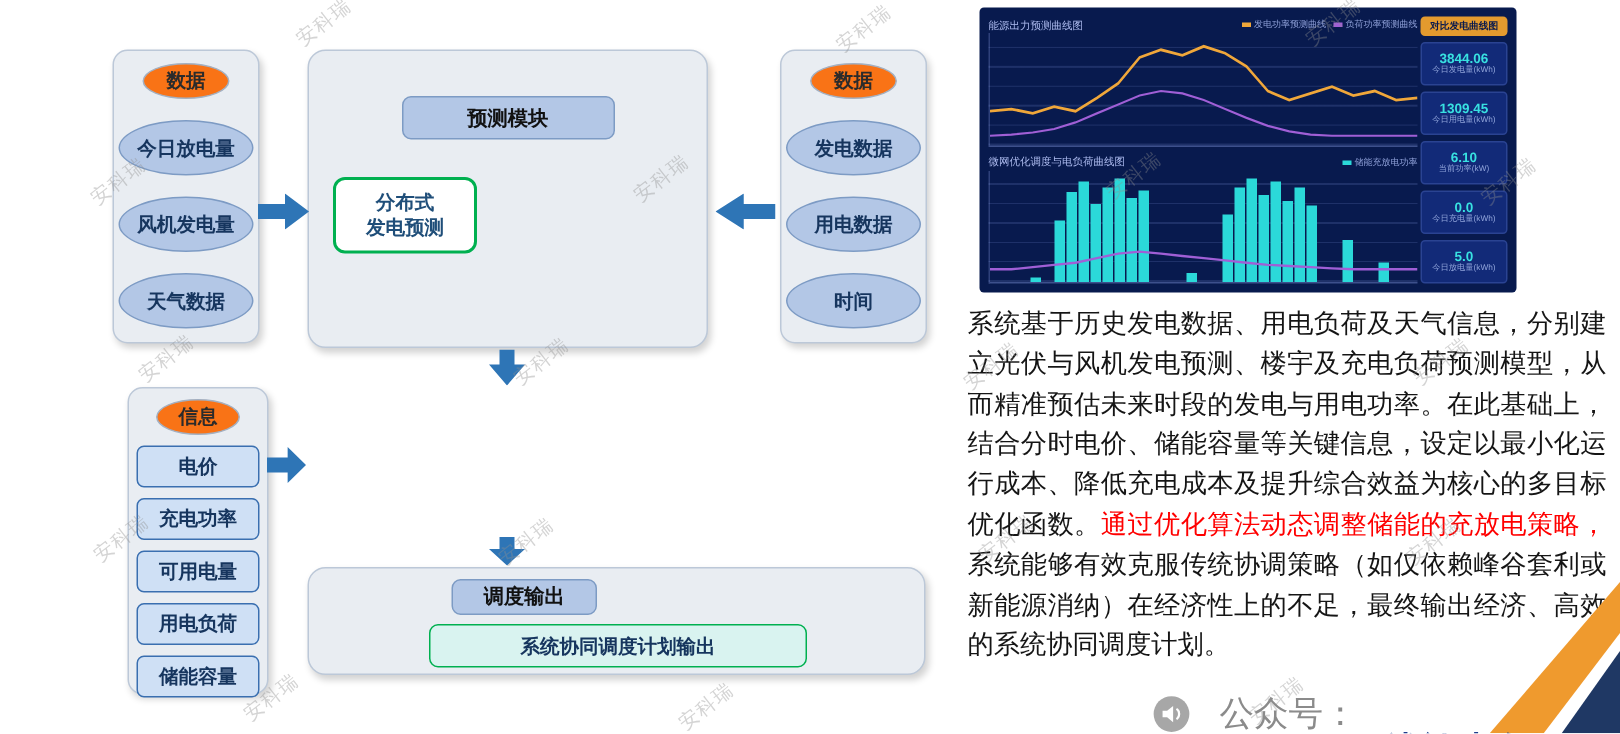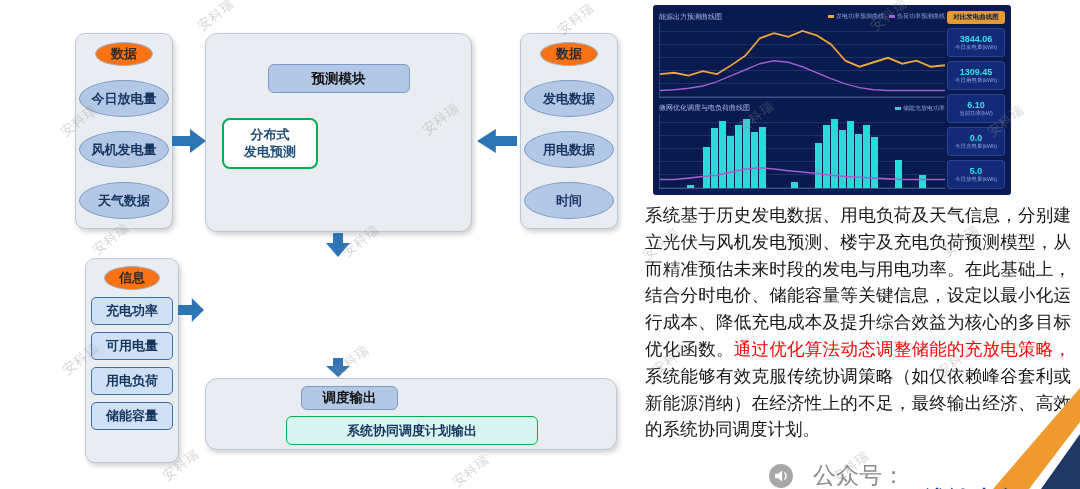--- a/index.html
+++ b/index.html
@@ -134,20 +134,21 @@
     <div class="ell">用电数据</div>
     <div class="ell">时间</div>
   </div>
 
   <svg class="arrow" style="left:326px;top:233px;" width="24" height="24" viewBox="0 0 24 24">
       <polygon points="7,0 17,0 17,10 24,10 12,24 0,10 7,10"></polygon>
     </svg>
 
   <div class="group g-info" style="left:85px;top:258px;width:92px;height:196px;">
     <div class="hdr-ell" style="width:54px;">信息</div>
+    <div class="info-item">电价</div>
     <div class="info-item">充电功率</div>
     <div class="info-item">可用电量</div>
     <div class="info-item">用电负荷</div>
     <div class="info-item">储能容量</div>
   </div>
 
   <svg class="arrow" style="left:178px;top:298px;" width="26" height="24" viewBox="0 0 34 24" preserveAspectRatio="none">
       <polygon points="0,7 18,7 18,0 34,12 18,24 18,17 0,17"></polygon>
     </svg>
 

